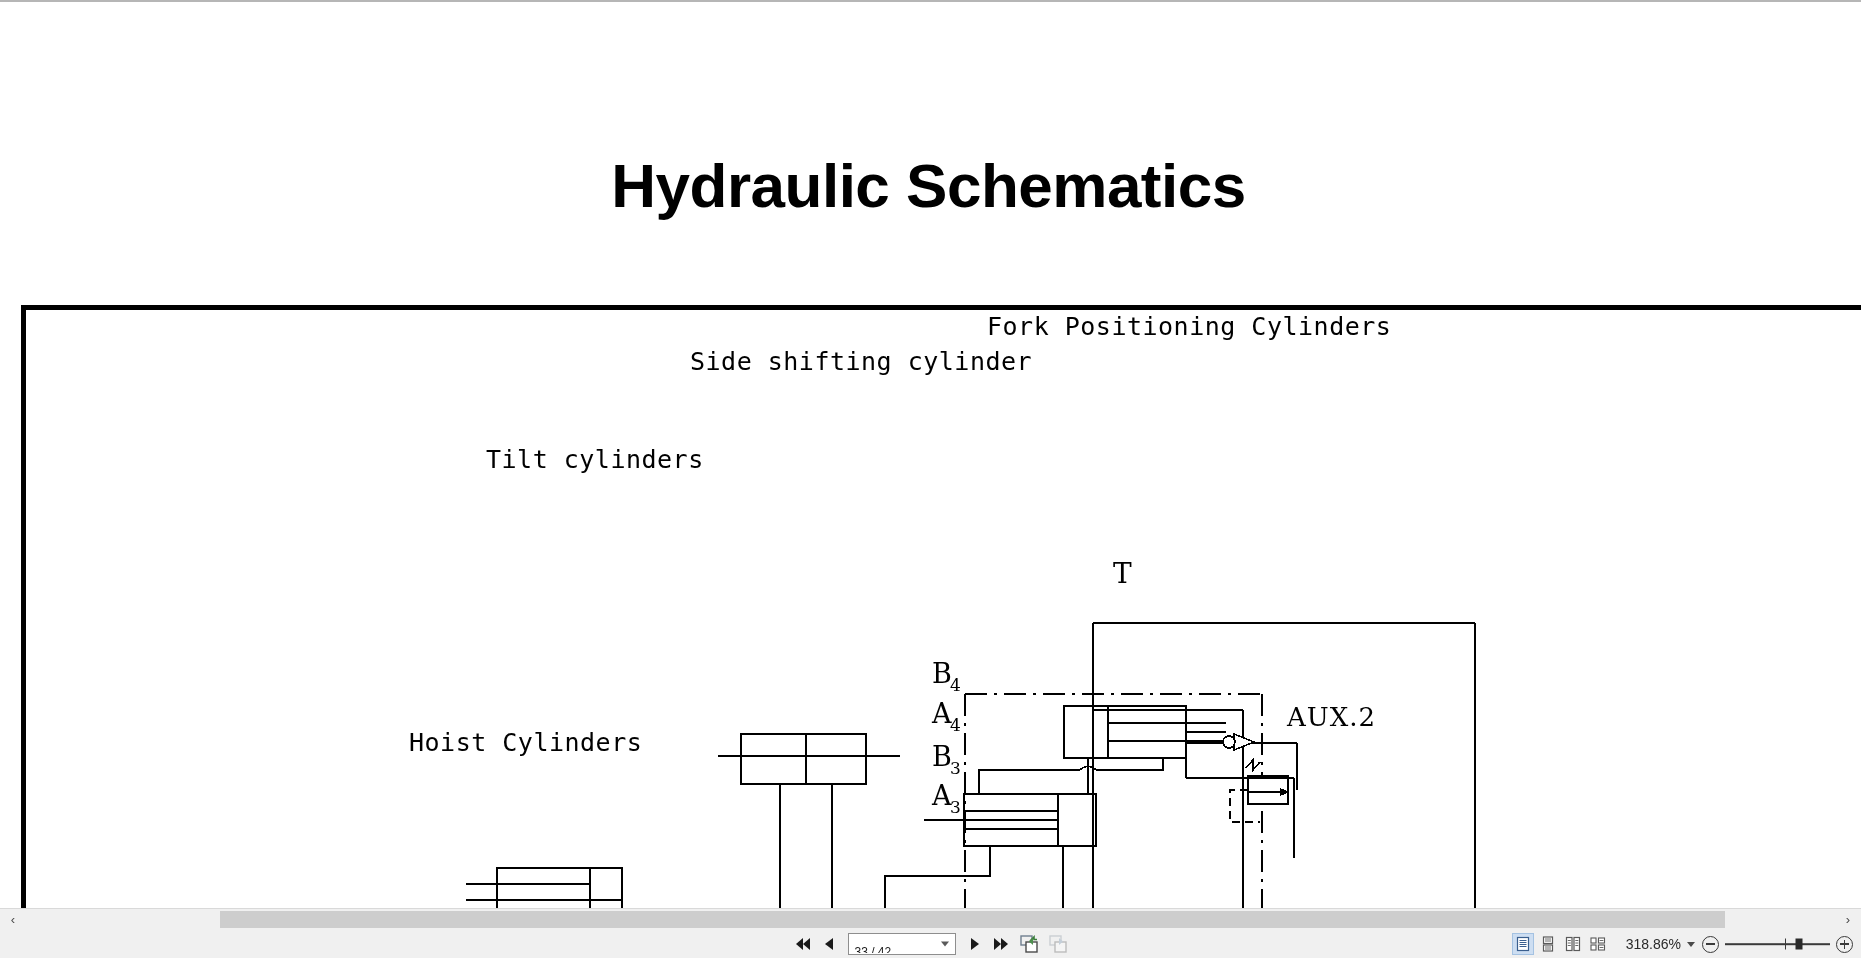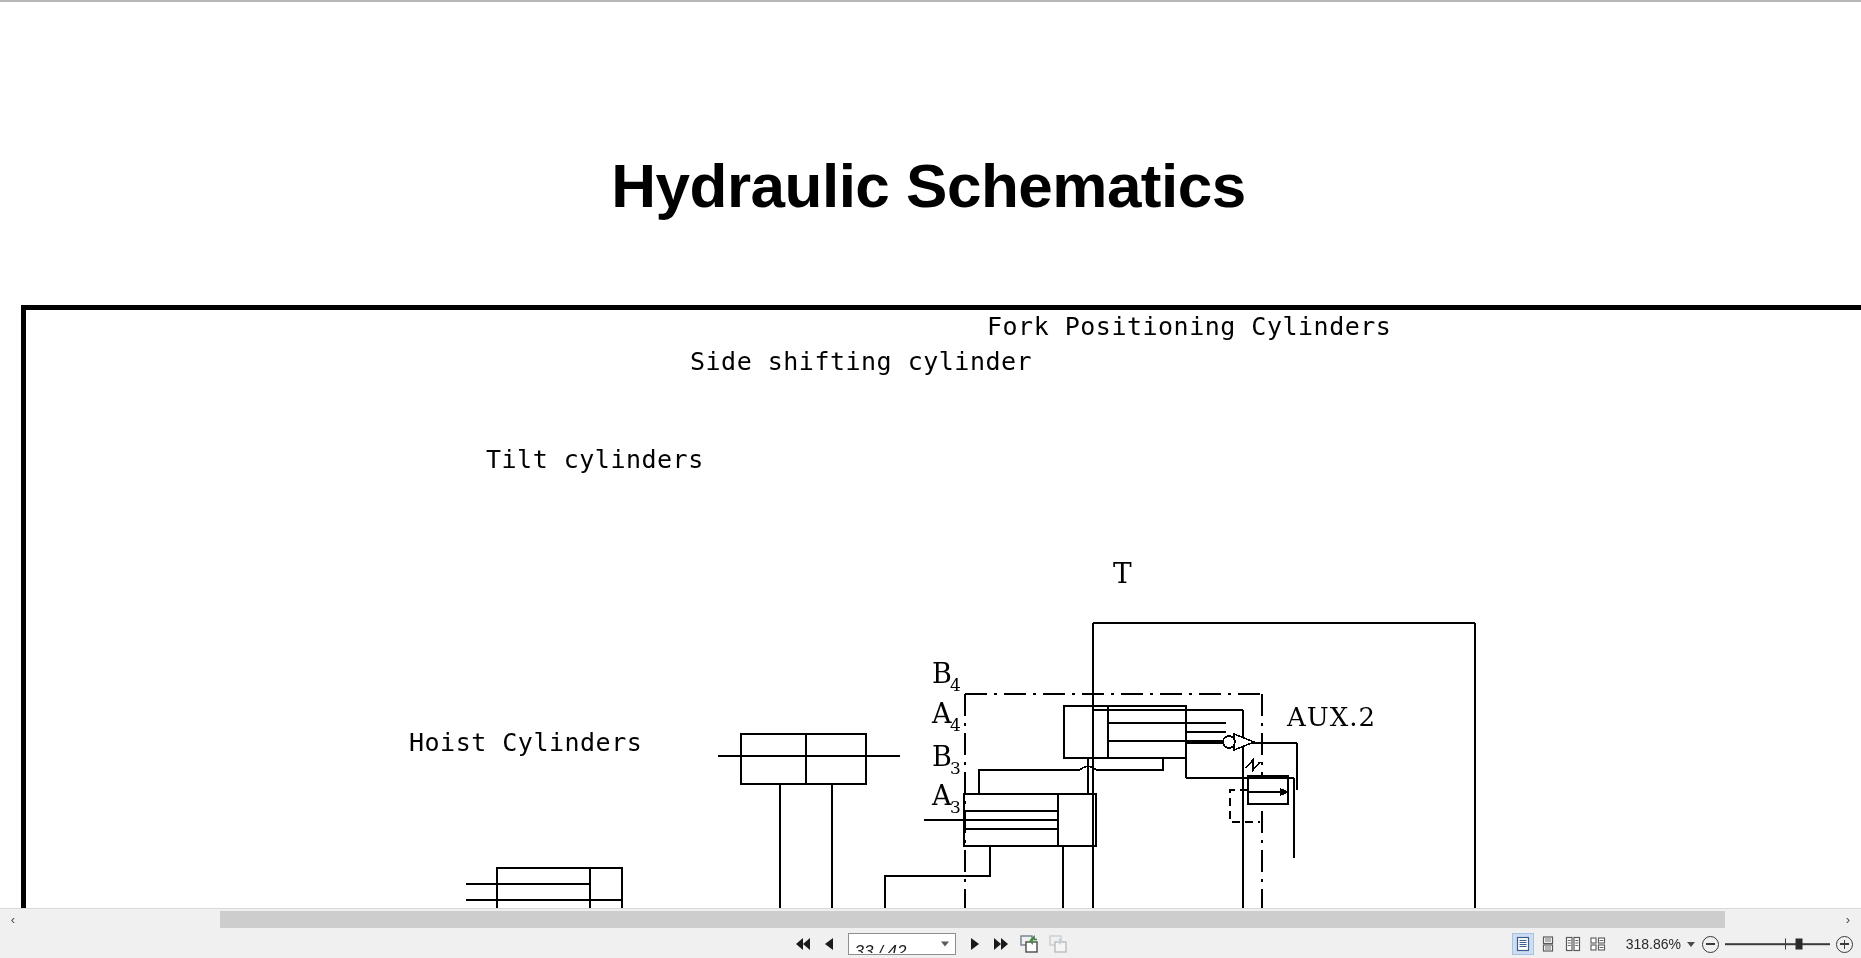--- a/index.html
+++ b/index.html
@@ -180,26 +180,25 @@
     border: 1px solid #8e8e8e;
     display: flex;
     align-items: center;
     position: relative;
   }
   .page-field input {
     border: none;
     outline: none;
     background: transparent;
     font-family: "Liberation Sans", sans-serif;
-    font-size: 17px;
+    font-size: 12px;
     color: #1a1a1a;
     width: 88px;
     padding: 16px 0 0 6px;
     height: 18px;
-    font-style: italic;
   }
   .page-field .caret {
     position: absolute;
     right: 6px; top: 50%;
     transform: translateY(-50%);
     width: 0; height: 0;
     border-left: 4px solid transparent;
     border-right: 4px solid transparent;
     border-top: 5px solid #5a5a5a;
   }

